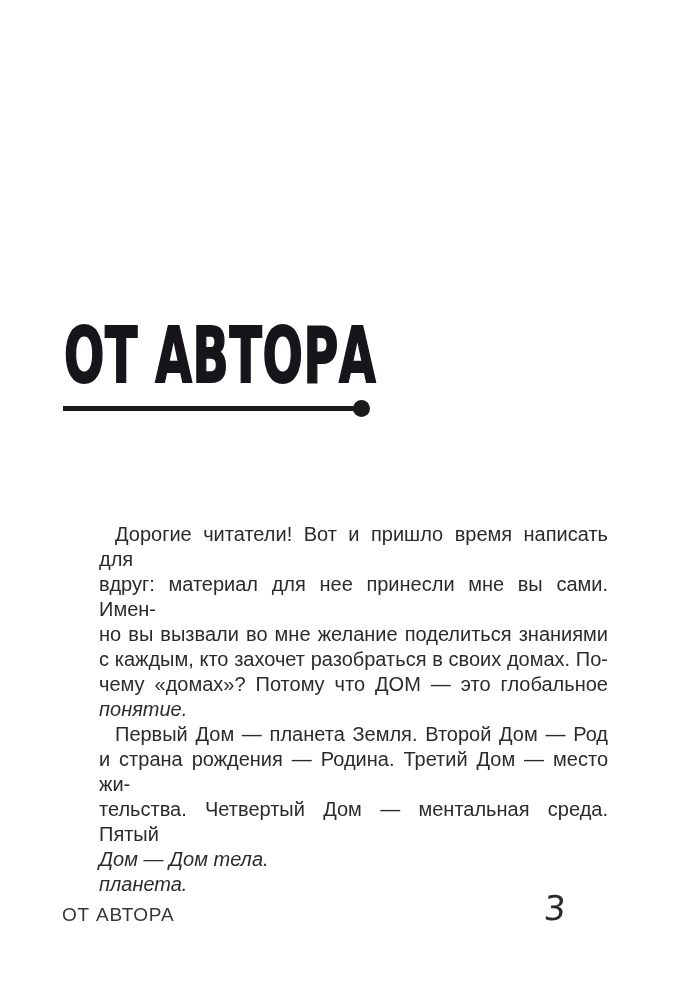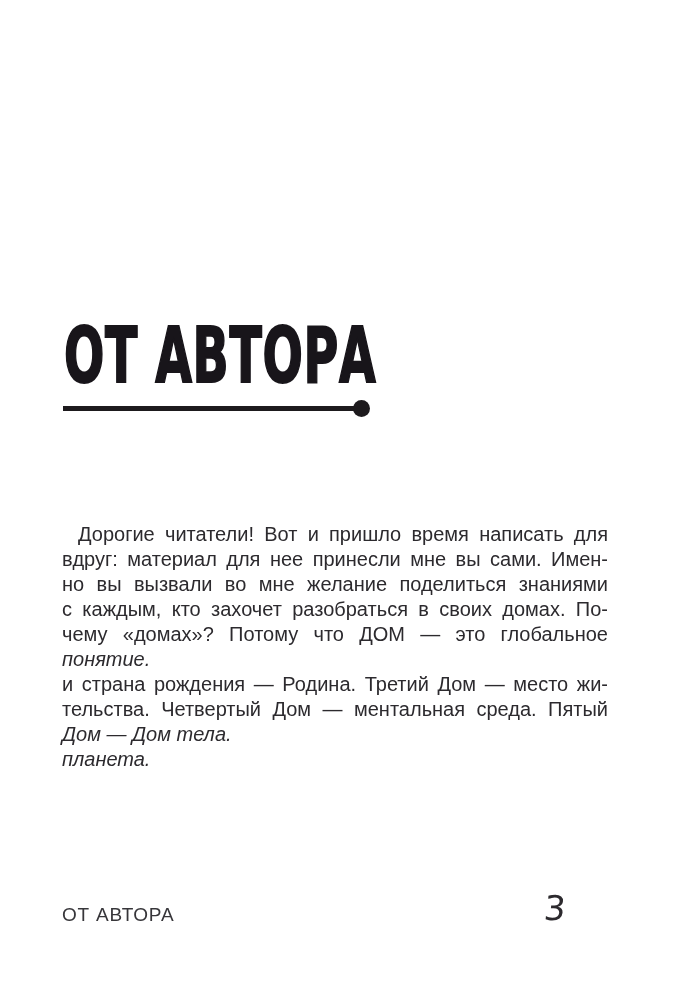--- a/index.html
+++ b/index.html
@@ -51,20 +51,21 @@
     position:absolute;
     left:62px;top:522px;
     width:546px;
     font-size:20px;
     line-height:25px;
     color:var(--body);
   }
   .bline{
     text-align:justify;
     text-align-last:justify;
+    margin-left:37px;
   }
   .bline.para-start{text-indent:16px;}
   .bline.para-end{text-align-last:left;font-style:italic;}
   .running-title{
     position:absolute;
     left:62px;top:904px;
     font-size:19px;
     letter-spacing:0.8px;
     color:var(--footer);
   }
@@ -90,20 +91,21 @@
     <span class="rule-dot"></span>
   </div>
 
   <div class="body-text">
       <div class="bline para-start">Дорогие читатели! Вот и пришло время написать для</div>
       <div class="bline">вдруг: материал для нее принесли мне вы сами. Имен-</div>
       <div class="bline">но вы вызвали во мне желание поделиться знаниями</div>
       <div class="bline">с каждым, кто захочет разобраться в своих домах. По-</div>
       <div class="bline">чему «домах»? Потому что ДОМ — это глобальное</div>
       <div class="bline para-end">понятие.</div>
+      <div class="bline para-start">Первый Дом — планета Земля. Второй Дом — Род</div>
       <div class="bline">и страна рождения — Родина. Третий Дом — место жи-</div>
       <div class="bline">тельства. Четвертый Дом — ментальная среда. Пятый</div>
       <div class="bline para-end">Дом — Дом тела.</div>
       <div class="bline para-end">планета.</div>
     </div>
 
   <div class="running-title">ОТ АВТОРА</div>
 
   <div class="page-number">3</div>
 

